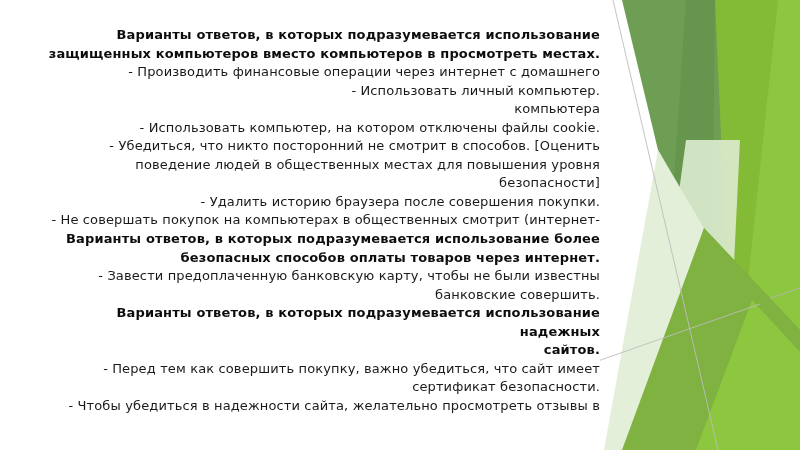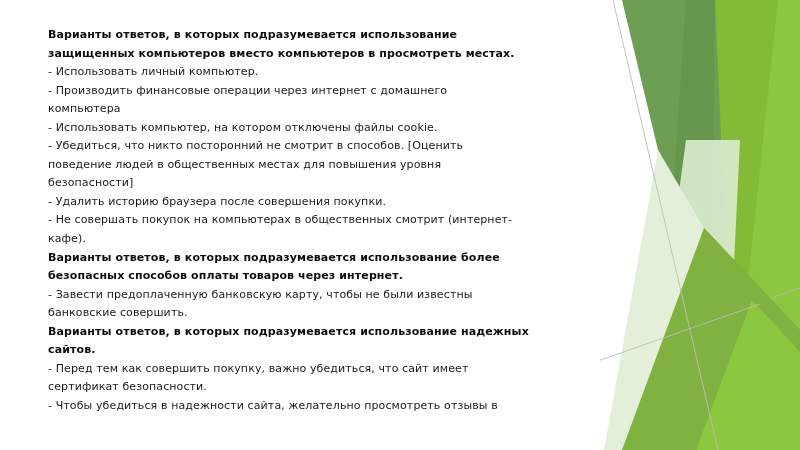--- a/index.html
+++ b/index.html
@@ -30,25 +30,26 @@
     width: 200px;
     height: 450px;
   }
   .content {
     position: absolute;
     left: 48px;
     top: 26px;
     width: 552px;
   }
   .line {
-    font-size: 11px;
+    font-size: 13px;
     line-height: 18.55px;
     color: #1a1a1a;
     letter-spacing: 0.01em;
     white-space: pre-wrap;
+    text-align: right;
   }
   .line.bold {
     font-weight: bold;
     color: #0d0d0d;
   }
 </style>
 </head>
 <body>
 
 <div class="slide">
@@ -86,30 +87,29 @@
       <polygon points="152,300 200,352 200,450 96,450" fill="#8dc63f"></polygon>
       <line x1="13" y1="0" x2="118" y2="450" stroke="#bdbdbd" stroke-width="0.9"></line>
       <line x1="-5" y1="362" x2="160" y2="304" stroke="#bdbdbd" stroke-width="0.9"></line>
     </svg>
   </div>
 
   <div class="content">
     <div id="text-lines">
         <div class="line bold">Варианты ответов, в которых подразумевается использование</div>
         <div class="line bold">защищенных компьютеров вместо компьютеров в просмотреть местах.</div>
+        <div class="line">- Производить финансовые операции через интернет с домашнего</div>
         <div class="line">- Использовать личный компьютер.</div>
-        <div class="line">- Производить финансовые операции через интернет с домашнего</div>
         <div class="line">компьютера</div>
         <div class="line">- Использовать компьютер, на котором отключены файлы cookie.</div>
         <div class="line">- Убедиться, что никто посторонний не смотрит в способов. [Оценить</div>
         <div class="line">поведение людей в общественных местах для повышения уровня</div>
         <div class="line">безопасности]</div>
         <div class="line">- Удалить историю браузера после совершения покупки.</div>
         <div class="line">- Не совершать покупок на компьютерах в общественных смотрит (интернет-</div>
-        <div class="line">кафе).</div>
         <div class="line bold">Варианты ответов, в которых подразумевается использование более</div>
         <div class="line bold">безопасных способов оплаты товаров через интернет.</div>
         <div class="line">- Завести предоплаченную банковскую карту, чтобы не были известны</div>
         <div class="line">банковские совершить.</div>
         <div class="line bold">Варианты ответов, в которых подразумевается использование надежных</div>
         <div class="line bold">сайтов.</div>
         <div class="line">- Перед тем как совершить покупку, важно убедиться, что сайт имеет</div>
         <div class="line">сертификат безопасности.</div>
         <div class="line">- Чтобы убедиться в надежности сайта, желательно просмотреть отзывы в</div>
       </div>

